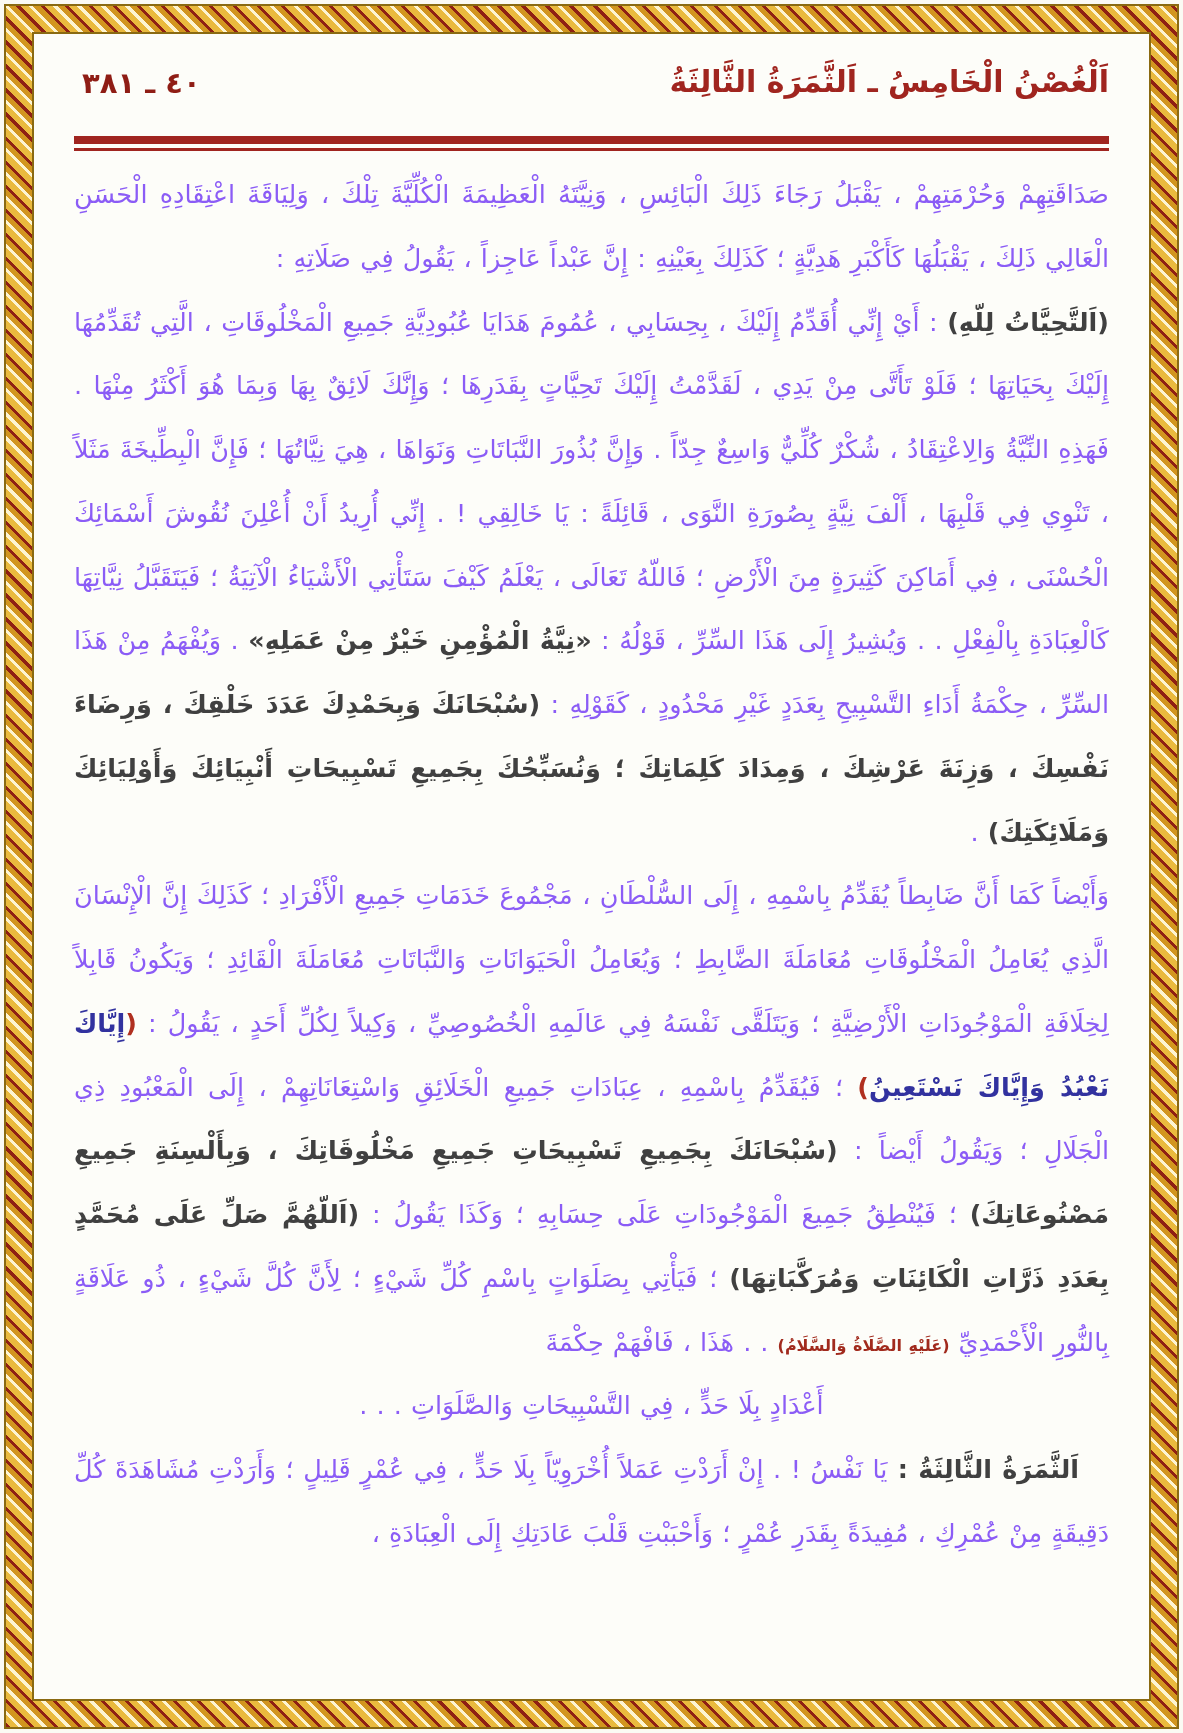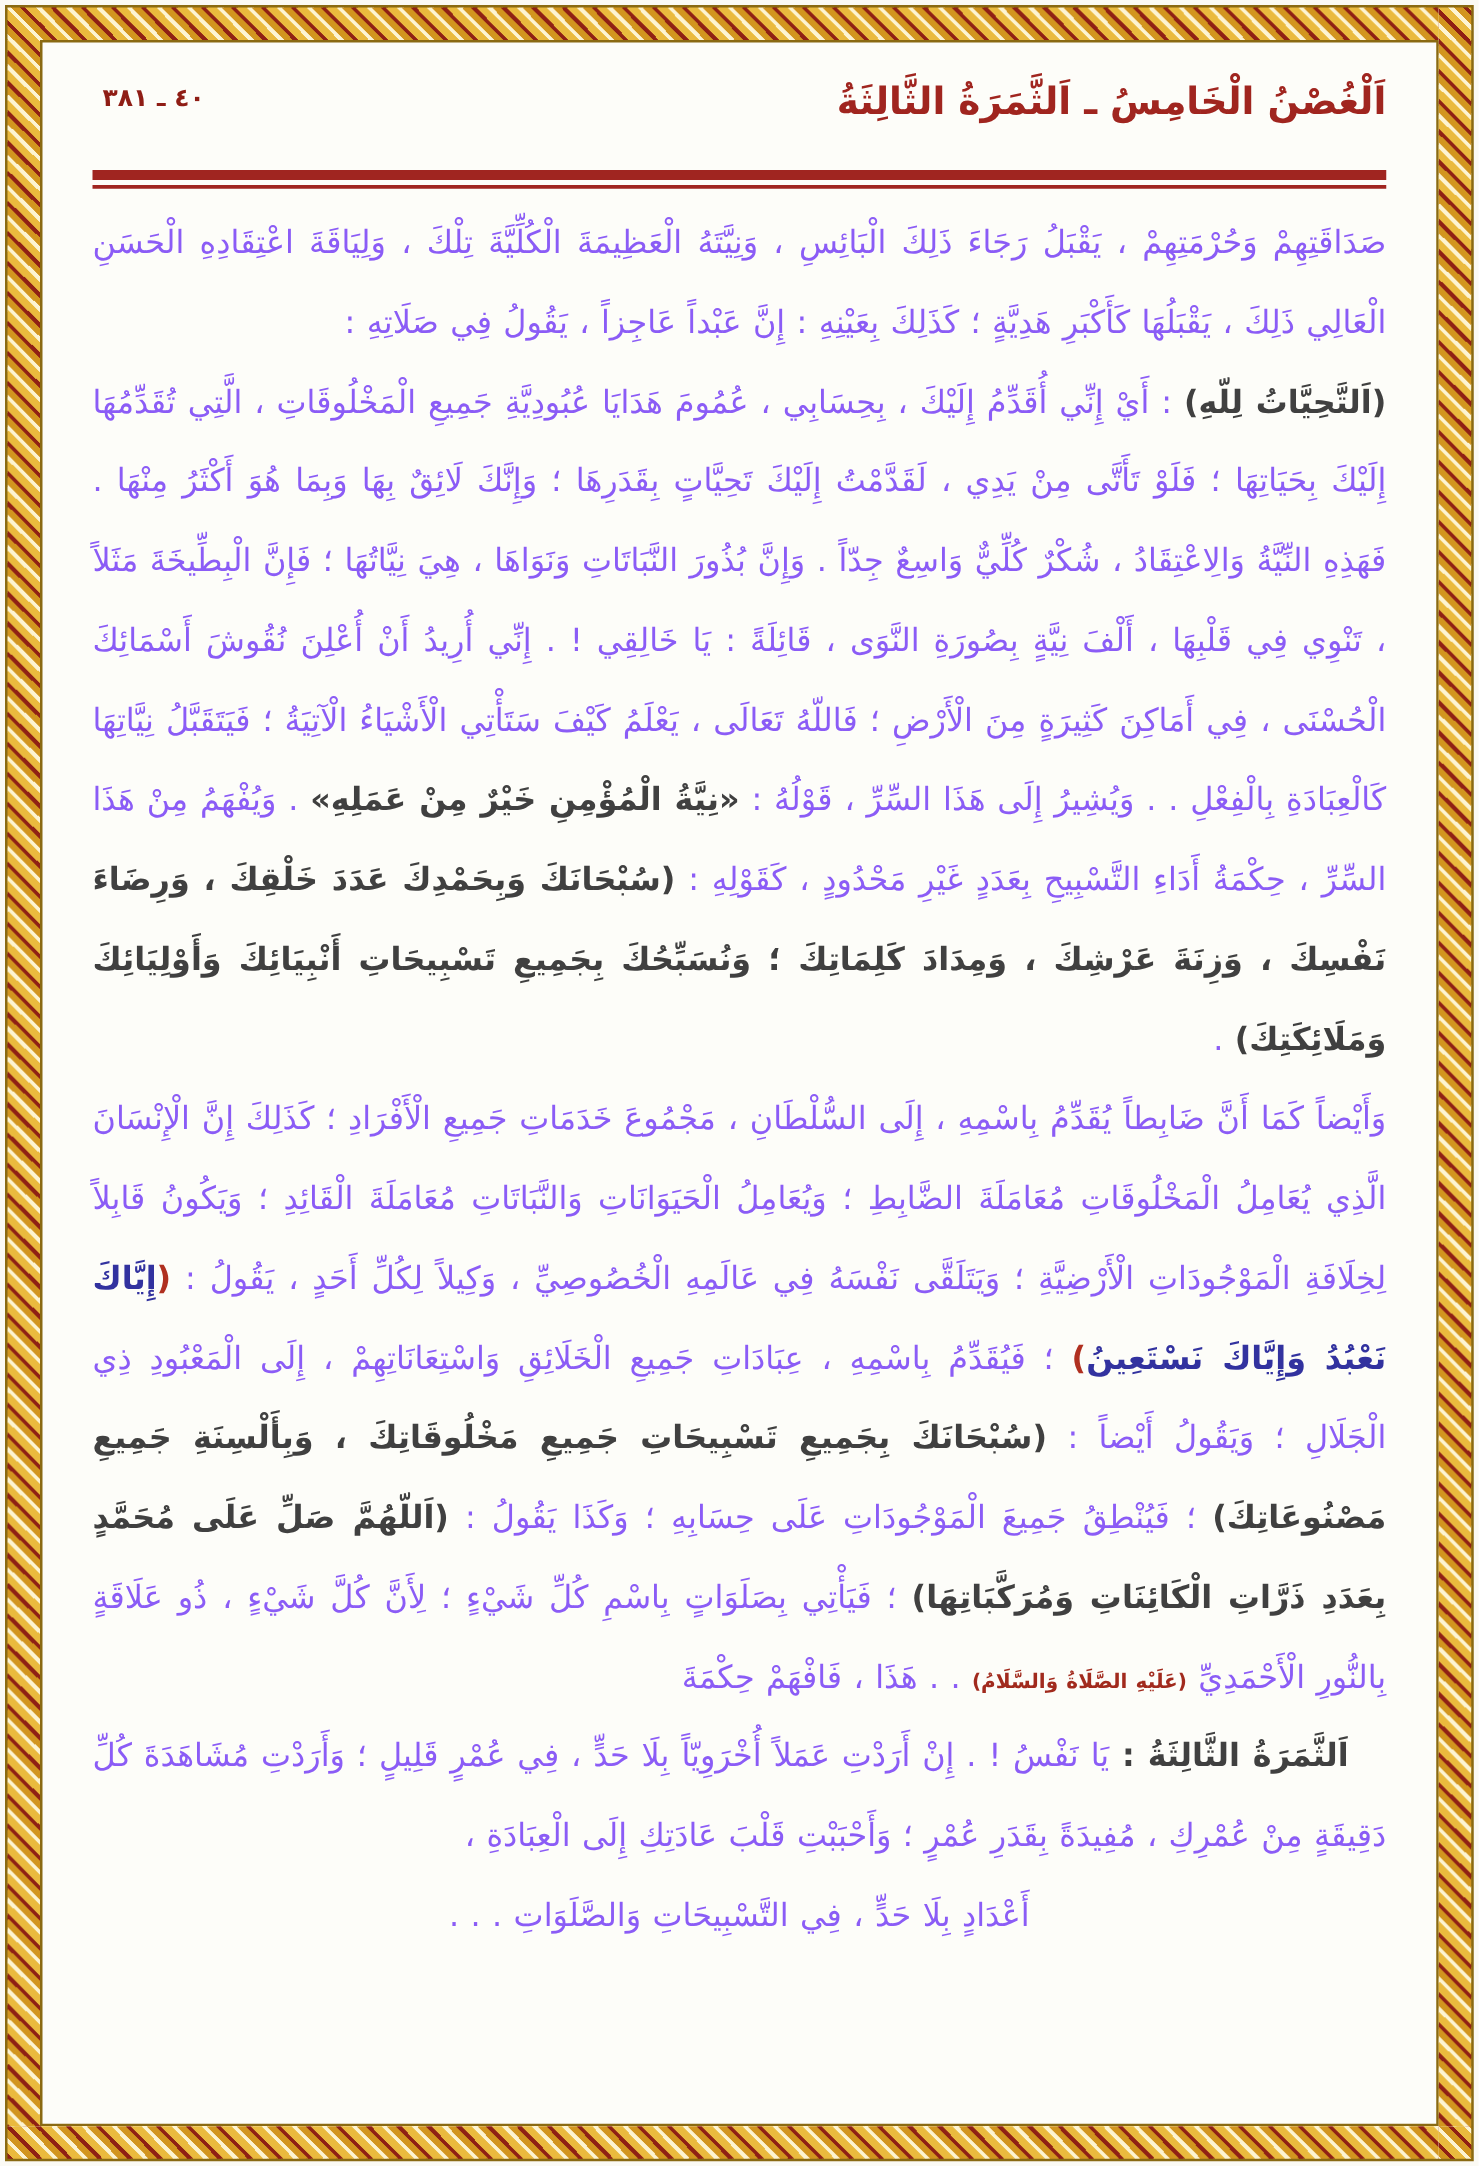--- a/index.html
+++ b/index.html
@@ -33,21 +33,21 @@
     overflow: hidden;
   }
   .header { position: relative; height: 66px; margin-top: 4px; }
   .title {
     position: absolute; left: 0; right: 0; top: 0;
     font-size: 30px; font-weight: bold;
     color: #a0251f;
   }
   .pagenum {
     position: absolute; left: 8px; top: 2px;
-    font-size: 20px; font-weight: bold;
+    font-size: 29px; font-weight: bold;
     color: #8f1d15;
     direction: rtl;
   }
   .rule { margin-top: 6px; }
   .rule-thick { height: 8px; background: #a02520; }
   .rule-thin  { height: 3px; background: #a02520; margin-top: 4px; }
 
   .body {
     margin-top: 12px;
     direction: rtl;
@@ -84,19 +84,19 @@
 
       <div class="rule">
         <div class="rule-thick"></div>
         <div class="rule-thin"></div>
       </div>
 
       <div class="body">
           <div class="para"><span class="seg-black">صَدَاقَتِهِمْ وَحُرْمَتِهِمْ ، يَقْبَلُ رَجَاءَ ذَلِكَ الْبَائِسِ ، وَنِيَّتَهُ الْعَظِيمَةَ الْكُلِّيَّةَ تِلْكَ ، وَلِيَاقَةَ اعْتِقَادِهِ الْحَسَنِ الْعَالِي ذَلِكَ ، يَقْبَلُهَا كَأَكْبَرِ هَدِيَّةٍ ؛ كَذَلِكَ بِعَيْنِهِ : إِنَّ عَبْداً عَاجِزاً ، يَقُولُ فِي صَلَاتِهِ :</span></div>
           <div class="para"><span class="seg-red">(اَلتَّحِيَّاتُ لِلّهِ)</span><span class="seg-black"> : أَيْ إِنِّي أُقَدِّمُ إِلَيْكَ ، بِحِسَابِي ، عُمُومَ هَدَايَا عُبُودِيَّةِ جَمِيعِ الْمَخْلُوقَاتِ ، الَّتِي تُقَدِّمُهَا إِلَيْكَ بِحَيَاتِهَا ؛ فَلَوْ تَأَتَّى مِنْ يَدِي ، لَقَدَّمْتُ إِلَيْكَ تَحِيَّاتٍ بِقَدَرِهَا ؛ وَإِنَّكَ لَائِقٌ بِهَا وَبِمَا هُوَ أَكْثَرُ مِنْهَا . فَهَذِهِ النِّيَّةُ وَالِاعْتِقَادُ ، شُكْرٌ كُلِّيٌّ وَاسِعٌ جِدّاً . وَإِنَّ بُذُورَ النَّبَاتَاتِ وَنَوَاهَا ، هِيَ نِيَّاتُهَا ؛ فَإِنَّ الْبِطِّيخَةَ مَثَلاً ، تَنْوِي فِي قَلْبِهَا ، أَلْفَ نِيَّةٍ بِصُورَةِ النَّوَى ، قَائِلَةً : يَا خَالِقِي ! . إِنِّي أُرِيدُ أَنْ أُعْلِنَ نُقُوشَ أَسْمَائِكَ الْحُسْنَى ، فِي أَمَاكِنَ كَثِيرَةٍ مِنَ الْأَرْضِ ؛ فَاللّهُ تَعَالَى ، يَعْلَمُ كَيْفَ سَتَأْتِي الْأَشْيَاءُ الْآتِيَةُ ؛ فَيَتَقَبَّلُ نِيَّاتِهَا كَالْعِبَادَةِ بِالْفِعْلِ . . وَيُشِيرُ إِلَى هَذَا السِّرِّ ، قَوْلُهُ : </span><span class="seg-red">«نِيَّةُ الْمُؤْمِنِ خَيْرٌ مِنْ عَمَلِهِ»</span><span class="seg-black"> . وَيُفْهَمُ مِنْ هَذَا السِّرِّ ، حِكْمَةُ أَدَاءِ التَّسْبِيحِ بِعَدَدٍ غَيْرِ مَحْدُودٍ ، كَقَوْلِهِ : </span><span class="seg-red">(سُبْحَانَكَ وَبِحَمْدِكَ عَدَدَ خَلْقِكَ ، وَرِضَاءَ نَفْسِكَ ، وَزِنَةَ عَرْشِكَ ، وَمِدَادَ كَلِمَاتِكَ ؛ وَنُسَبِّحُكَ بِجَمِيعِ تَسْبِيحَاتِ أَنْبِيَائِكَ وَأَوْلِيَائِكَ وَمَلَائِكَتِكَ)</span><span class="seg-black"> .</span></div>
           <div class="para"><span class="seg-black">وَأَيْضاً كَمَا أَنَّ ضَابِطاً يُقَدِّمُ بِاسْمِهِ ، إِلَى السُّلْطَانِ ، مَجْمُوعَ خَدَمَاتِ جَمِيعِ الْأَفْرَادِ ؛ كَذَلِكَ إِنَّ الْإِنْسَانَ الَّذِي يُعَامِلُ الْمَخْلُوقَاتِ مُعَامَلَةَ الضَّابِطِ ؛ وَيُعَامِلُ الْحَيَوَانَاتِ وَالنَّبَاتَاتِ مُعَامَلَةَ الْقَائِدِ ؛ وَيَكُونُ قَابِلاً لِخِلَافَةِ الْمَوْجُودَاتِ الْأَرْضِيَّةِ ؛ وَيَتَلَقَّى نَفْسَهُ فِي عَالَمِهِ الْخُصُوصِيِّ ، وَكِيلاً لِكُلِّ أَحَدٍ ، يَقُولُ : </span><span class="seg-bracket">(</span><span class="seg-blue">إِيَّاكَ نَعْبُدُ وَإِيَّاكَ نَسْتَعِينُ</span><span class="seg-bracket">)</span><span class="seg-black"> ؛ فَيُقَدِّمُ بِاسْمِهِ ، عِبَادَاتِ جَمِيعِ الْخَلَائِقِ وَاسْتِعَانَاتِهِمْ ، إِلَى الْمَعْبُودِ ذِي الْجَلَالِ ؛ وَيَقُولُ أَيْضاً : </span><span class="seg-red">(سُبْحَانَكَ بِجَمِيعِ تَسْبِيحَاتِ جَمِيعِ مَخْلُوقَاتِكَ ، وَبِأَلْسِنَةِ جَمِيعِ مَصْنُوعَاتِكَ)</span><span class="seg-black"> ؛ فَيُنْطِقُ جَمِيعَ الْمَوْجُودَاتِ عَلَى حِسَابِهِ ؛ وَكَذَا يَقُولُ : </span><span class="seg-red">(اَللّهُمَّ صَلِّ عَلَى مُحَمَّدٍ بِعَدَدِ ذَرَّاتِ الْكَائِنَاتِ وَمُرَكَّبَاتِهَا)</span><span class="seg-black"> ؛ فَيَأْتِي بِصَلَوَاتٍ بِاسْمِ كُلِّ شَيْءٍ ؛ لِأَنَّ كُلَّ شَيْءٍ ، ذُو عَلَاقَةٍ بِالنُّورِ الْأَحْمَدِيِّ </span><span class="seg-seal">(عَلَيْهِ الصَّلَاةُ وَالسَّلَامُ)</span><span class="seg-black"> . . هَذَا ، فَافْهَمْ حِكْمَةَ</span></div>
+          <div class="para center"><span class="seg-black">أَعْدَادٍ بِلَا حَدٍّ ، فِي التَّسْبِيحَاتِ وَالصَّلَوَاتِ . . .</span></div>
           <div class="para indent"><span class="seg-red">اَلثَّمَرَةُ الثَّالِثَةُ : </span><span class="seg-black">يَا نَفْسُ ! . إِنْ أَرَدْتِ عَمَلاً أُخْرَوِيّاً بِلَا حَدٍّ ، فِي عُمْرٍ قَلِيلٍ ؛ وَأَرَدْتِ مُشَاهَدَةَ كُلِّ دَقِيقَةٍ مِنْ عُمْرِكِ ، مُفِيدَةً بِقَدَرِ عُمْرٍ ؛ وَأَحْبَبْتِ قَلْبَ عَادَتِكِ إِلَى الْعِبَادَةِ ،</span></div>
-          <div class="para center"><span class="seg-black">أَعْدَادٍ بِلَا حَدٍّ ، فِي التَّسْبِيحَاتِ وَالصَّلَوَاتِ . . .</span></div>
         </div>
 
     </div>
   </div>
 </div>
 
 </body></html>

